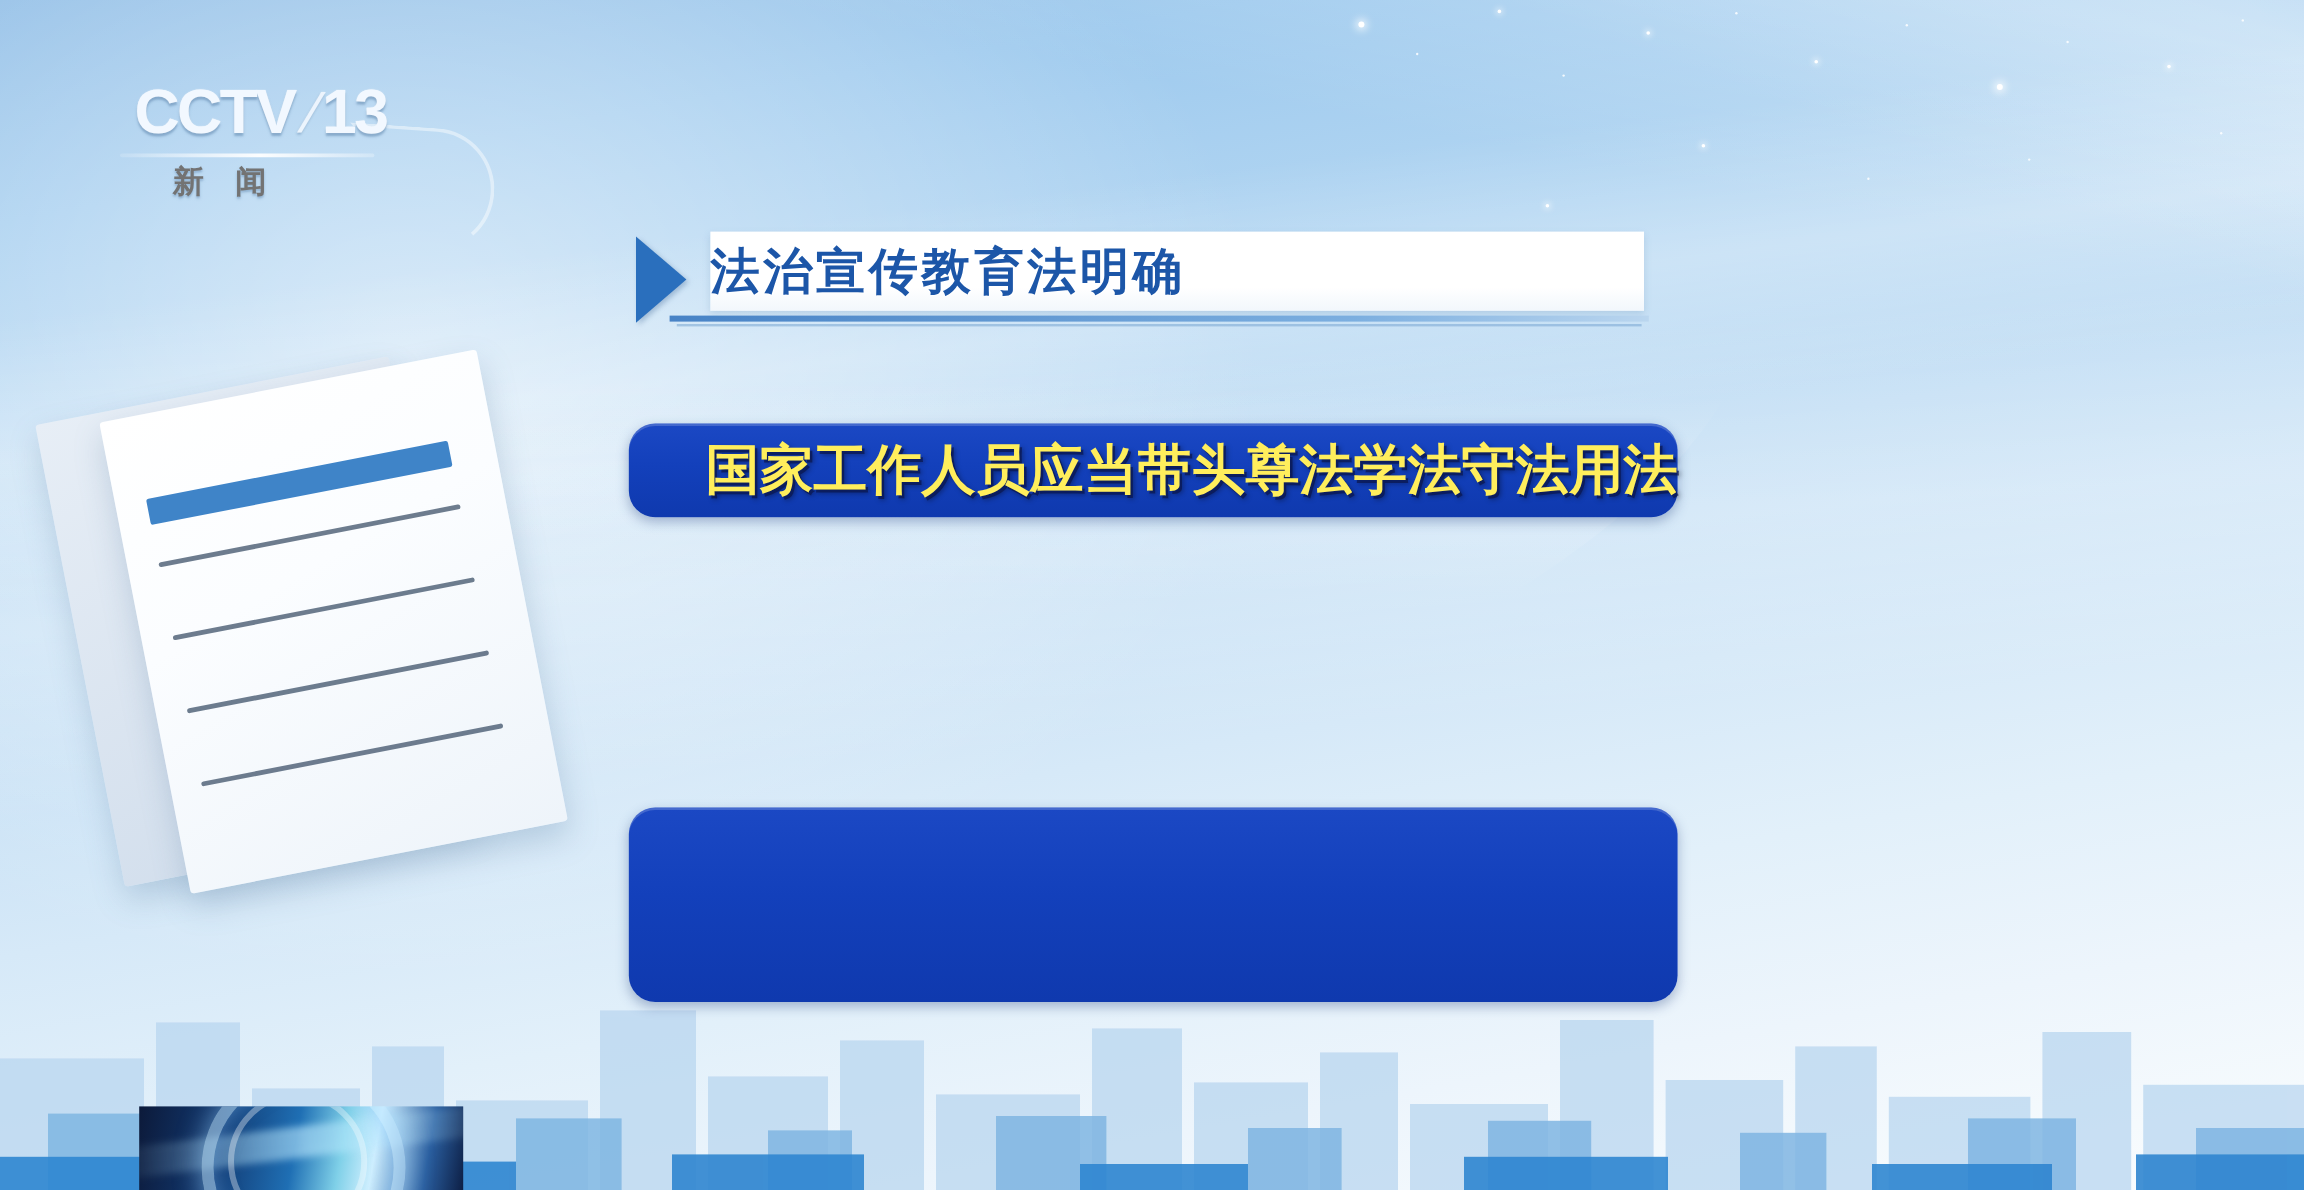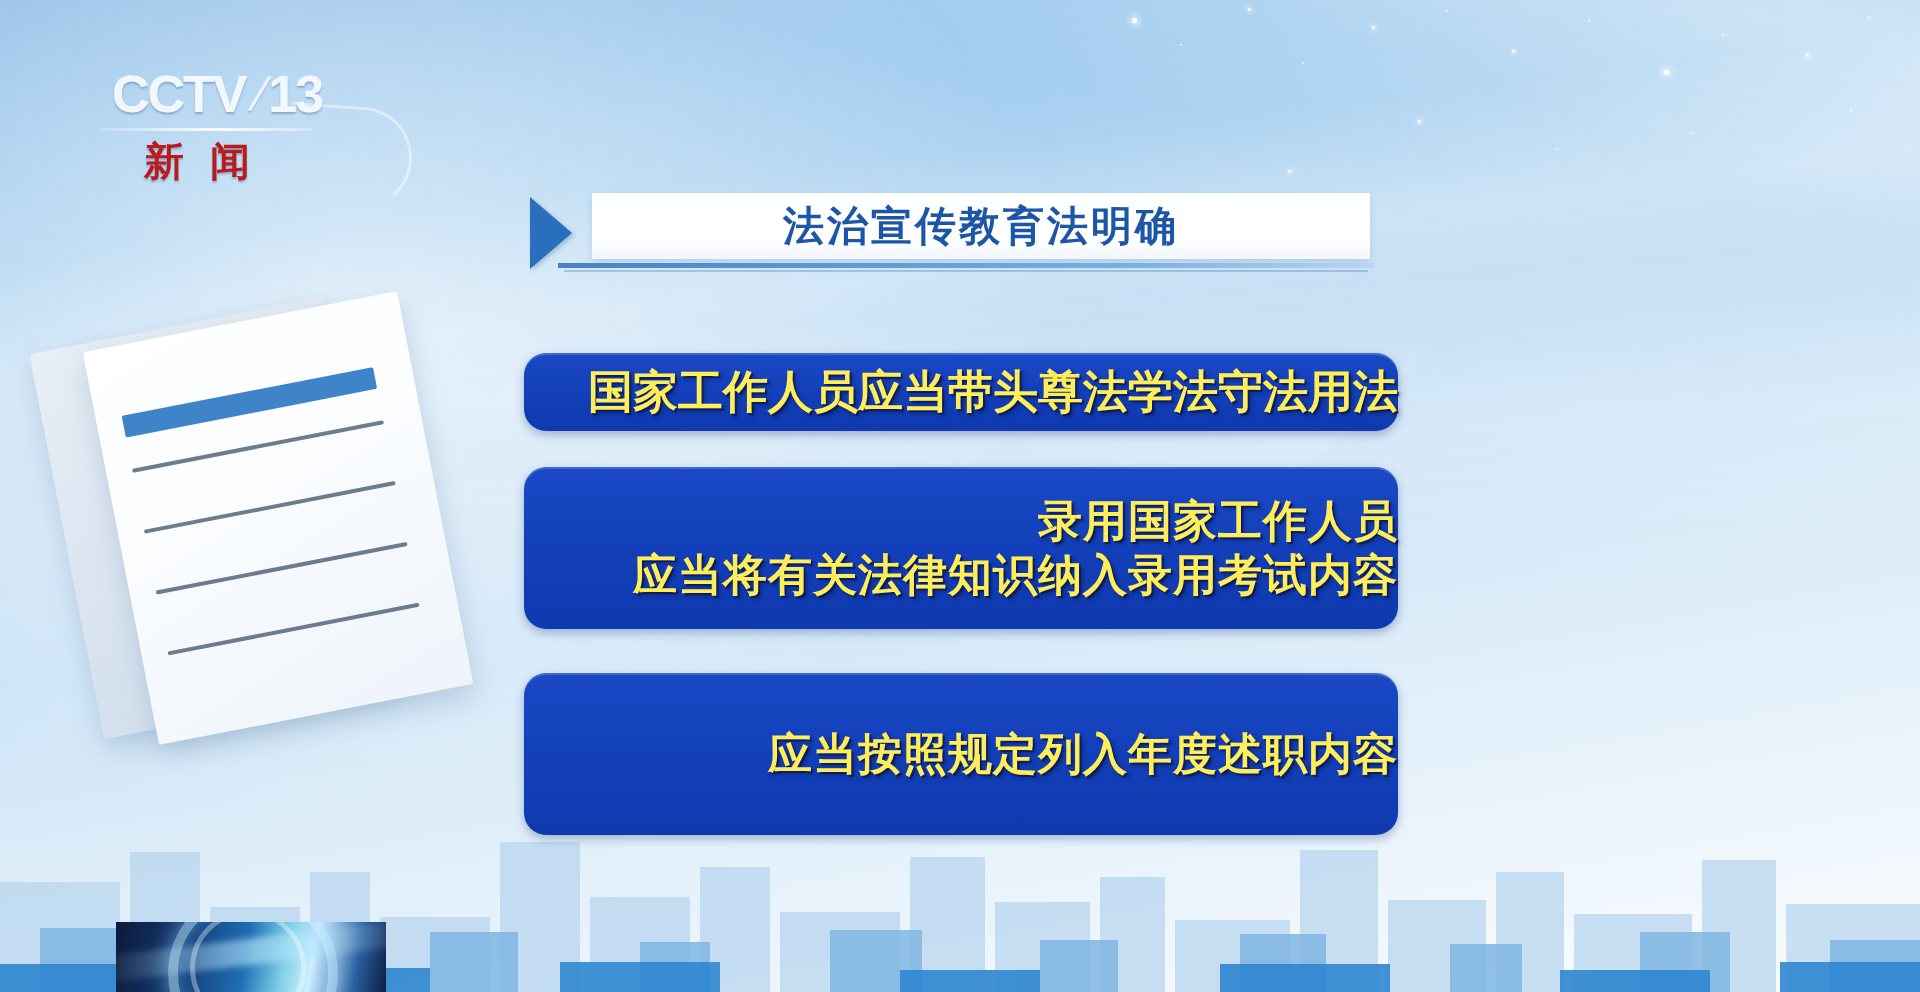--- a/index.html
+++ b/index.html
@@ -67,22 +67,22 @@
     display:inline-block;font-weight:400;font-size:46px;
     transform:skewX(-18deg);margin:0 5px 0 7px;opacity:.9;
   }
   .logo-underline{
     position:absolute;left:8px;top:70px;width:212px;height:3px;
     background:linear-gradient(90deg,rgba(255,255,255,.15),rgba(255,255,255,.95) 55%,rgba(255,255,255,.25));
     border-radius:2px;
   }
   .logo-sub{
     position:absolute;left:52px;top:76px;
-    font-size:40px;font-weight:700;letter-spacing:26px;
-    color:#b91c1c;
+    font-size:26px;font-weight:700;letter-spacing:26px;
+    color:#737373;
     text-shadow:0 2px 2px rgba(90,130,170,.5);
   }
   .logo-arc{
     position:absolute;left:196px;top:48px;width:118px;height:96px;
     border:3px solid rgba(255,255,255,.45);
     border-left-color:transparent;border-bottom-color:transparent;
     border-radius:0 60px 60px 0;
     transform:rotate(4deg);
   }
 
@@ -114,21 +114,21 @@
   .title-arrow{
     position:absolute;left:0;top:4px;width:0;height:0;
     border-top:36px solid transparent;border-bottom:36px solid transparent;
     border-left:42px solid #2a6fbd;
     filter:drop-shadow(2px 2px 2px rgba(60,100,150,.35));
   }
   .title-plate{
     position:absolute;left:62px;top:0;right:0;height:66px;
     background:linear-gradient(180deg,#ffffff 0%,#ffffff 70%,#f2f7fc 100%);
     box-shadow:0 3px 6px rgba(90,130,175,.22);
-    display:flex;align-items:center;justify-content:center;
+    display:flex;align-items:center;justify-content:flex-start;
   }
   .title-text{
     font-family:"DejaVu Sans","Liberation Sans",sans-serif;
     font-size:41px;font-weight:700;letter-spacing:3px;
     color:#1c56a8;
     text-shadow:1px 1px 0 rgba(255,255,255,.8);
   }
   .title-rule{
     position:absolute;left:28px;top:70px;right:-4px;height:5px;
     background:linear-gradient(90deg,#2f71bd,#6fa6dc 70%,#b8d4ee);
@@ -288,27 +288,22 @@
       <span class="title-text">法治宣传教育法明确</span>
     </div>
     <div class="title-rule"></div>
     <div class="title-rule2"></div>
   </div>
 
   <div class="box" id="box0">
     <div class="ln">国家工作人员应当带头尊法学法守法用法</div>
   </div>
 
-  <div class="box" id="box1">
-    <div class="ln">录用国家工作人员</div>
-    <div class="ln">应当将有关法律知识纳入录用考试内容</div>
-  </div>
 
   <div class="box" id="box2">
-    <div class="ln">应当按照规定列入年度述职内容</div>
   </div>
 
   <div class="wm">
     <div class="wm-streak"></div>
     <div class="wm-ring"></div>
     <div class="wm-ring2"></div>
   </div>
 
 </div>
 

